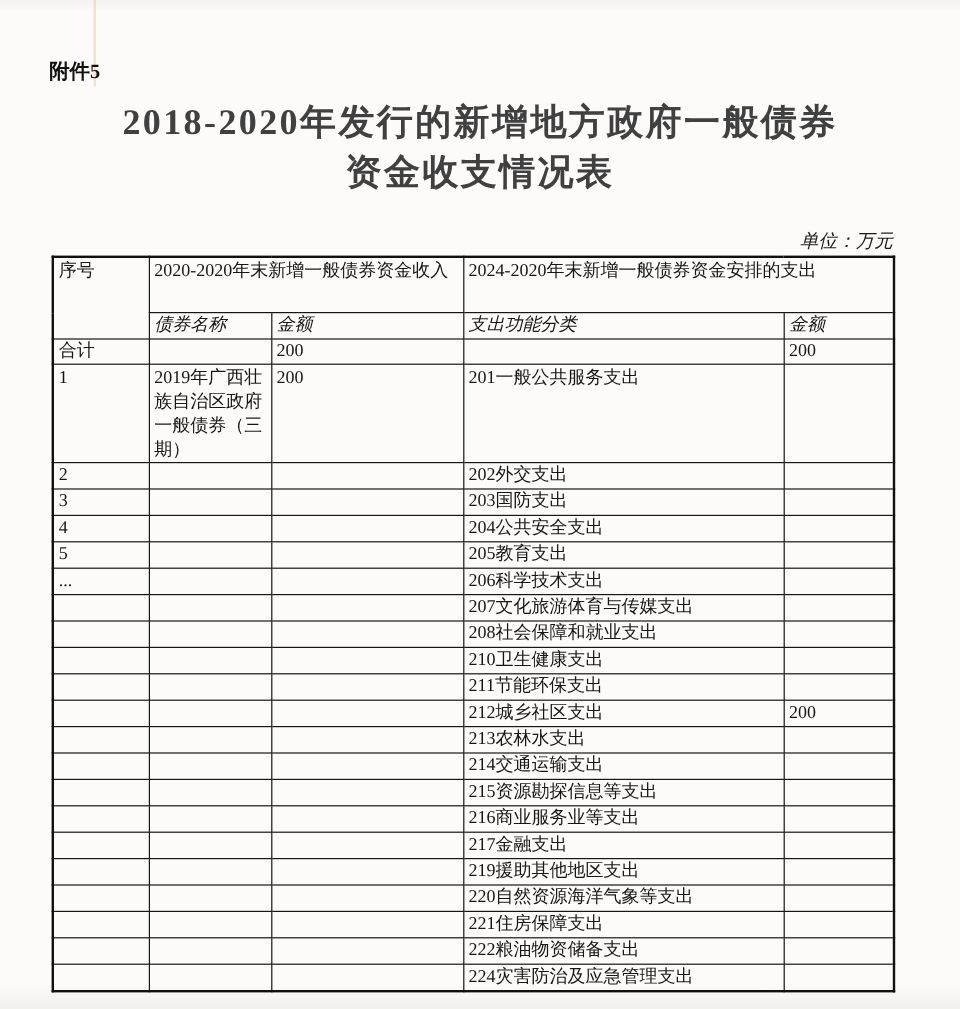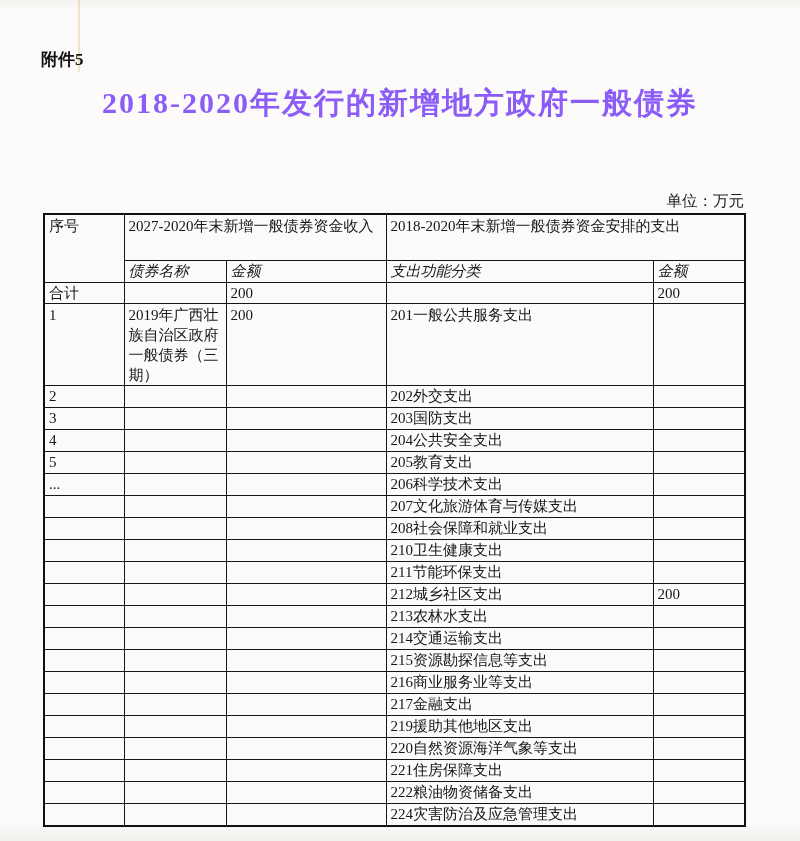--- a/index.html
+++ b/index.html
@@ -14,26 +14,26 @@
   .scan-line {
     position:absolute; left:78px; top:0; width:2px; height:72px;
     background:rgba(224,198,142,0.45);
   }
   .attachment {
     position:absolute; left:41px; top:48px;
     font-size:17px; font-weight:bold; color:#111;
   }
   .doc-title {
     position:absolute; left:0; top:82px; width:800px;
-    text-align:center; font-weight:bold; color:#8b5cf6;
+    text-align:center; font-weight:bold; color:#404040;
     font-size:30px; line-height:41px; letter-spacing:2px;
   }
   .unit-label {
     position:absolute; left:43px; top:191px; width:701px;
-    text-align:right; font-size:15.5px; color:#1a1a1a;
+    text-align:right; font-size:15.5px; color:#1a1a1a;font-style:italic;
   }
   .table-wrap { position:absolute; left:43px; top:213px; width:774px; }
   table.main {
     border-collapse:collapse; table-layout:fixed; width:701px;
     border:2.5px solid #101010;
   }
   table.main th, table.main td {
     border:1.6px solid #161616;
     font-weight:normal;
     font-size:15px; line-height:20px;
@@ -58,38 +58,39 @@
 </style>
 </head>
 <body>
 
 <div class="scan-line"></div>
 
 <div class="attachment">附件5</div>
 
 <div class="doc-title">
   <div>2018-2020年发行的新增地方政府一般债券</div>
+  <div>资金收支情况表</div>
 </div>
 
 <div class="unit-label">单位：万元</div>
 
 <div class="table-wrap">
   <table class="main">
     <colgroup>
       <col style="width:80px">
       <col style="width:102px">
       <col style="width:160px">
       <col style="width:267px">
       <col style="width:92px">
     </colgroup>
     <thead>
       <tr class="hrow1">
         <th rowspan="2">序号</th>
-        <th colspan="2">2027-2020年末新增一般债券资金收入</th>
-        <th colspan="2">2018-2020年末新增一般债券资金安排的支出</th>
+        <th colspan="2">2020-2020年末新增一般债券资金收入</th>
+        <th colspan="2">2024-2020年末新增一般债券资金安排的支出</th>
       </tr>
       <tr class="hrow2">
         <th>债券名称</th>
         <th>金额</th>
         <th>支出功能分类</th>
         <th>金额</th>
       </tr>
     </thead>
     <tbody>
         <tr class="row-total">

